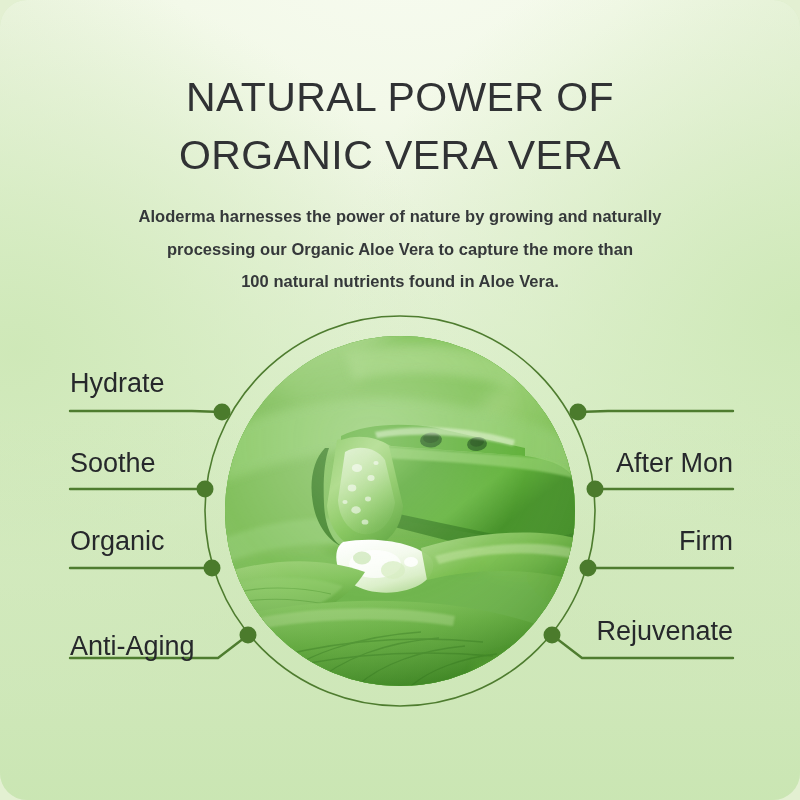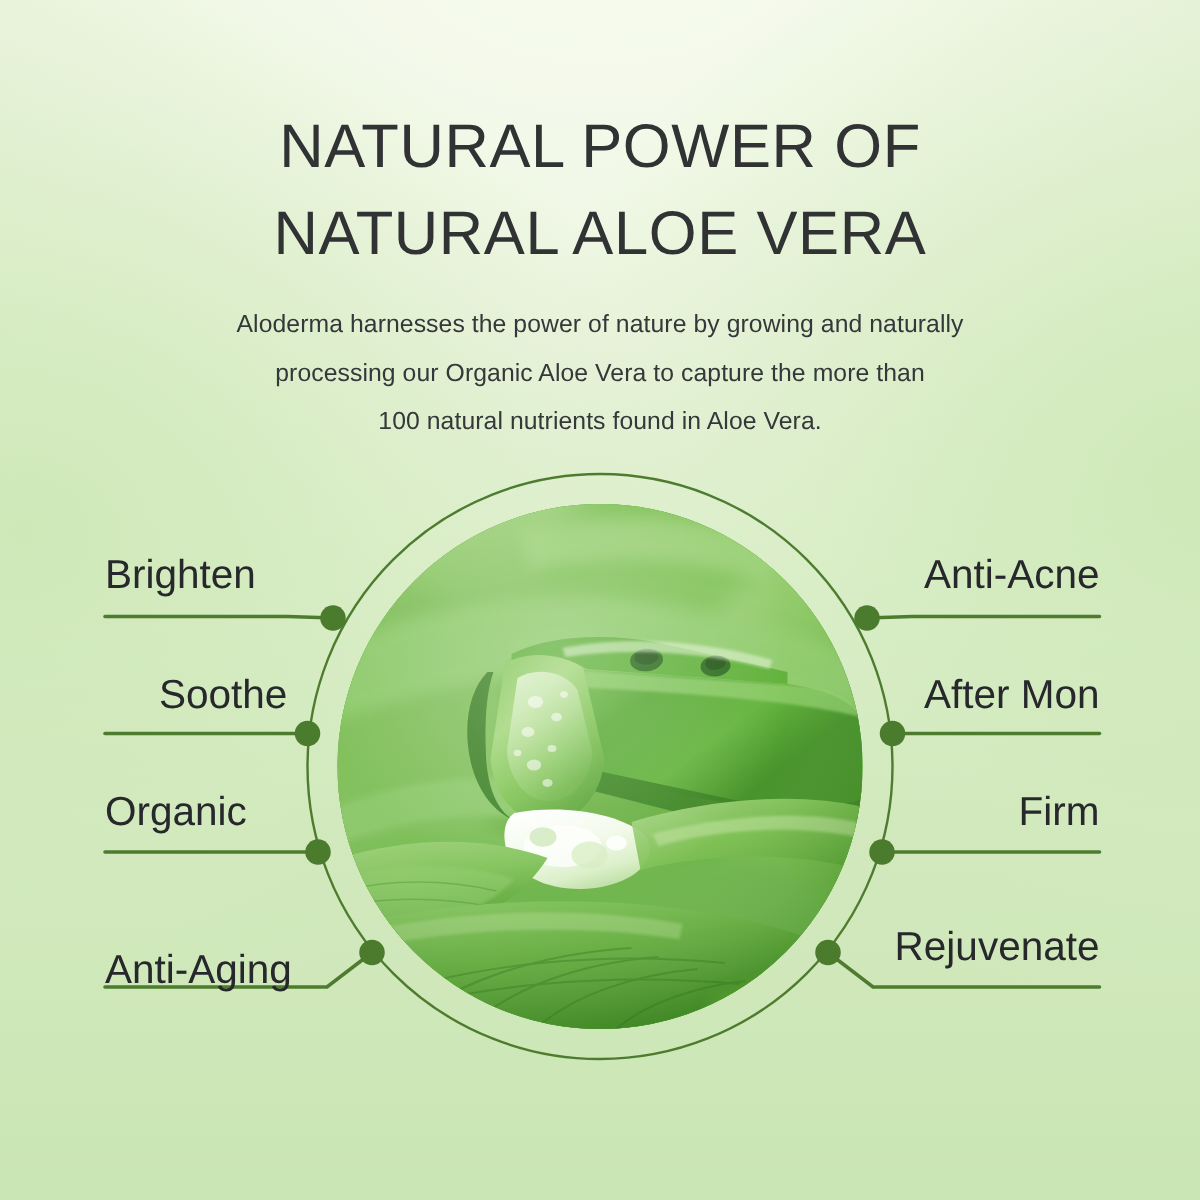--- a/index.html
+++ b/index.html
@@ -13,20 +13,21 @@
     overflow: hidden;
     font-family: "Liberation Sans", sans-serif;
     background: #e3f0d2;
   }
 
   #infographic {
     position: relative;
     width: 800px;
     height: 800px;
     overflow: hidden;
+    border-radius: 27px;
   }
 
   
   .bg-base {
     position: absolute;
     inset: 0;
     background: #d3e8bf;
   }
   .bg-glow-top {
     position: absolute;
@@ -72,21 +73,21 @@
     font-family: "Liberation Sans", sans-serif;
   }
   .title .tline {
     display: block;
   }
   .subtitle {
     margin: 0;
     padding-top: 16px;
     font-size: 16.5px;
     line-height: 1.95;
-    font-weight: 400;
+    font-weight: 700;
     color: #35383a;
     letter-spacing: 0.05px;
   }
   .subtitle .sline {
     display: block;
   }
 
   
   .circle-stage {
     position: absolute;
@@ -132,21 +133,21 @@
     font-weight: 400;
   }
   .benefit.left {
     text-align: left;
   }
   .benefit.right {
     text-align: right;
   }
 
   .b-hydrate    { left: 70px;  top: 370px; }
-  .b-soothe     { left: 70px;  top: 450px; margin-left: 36px; }
+  .b-soothe     { left: 70px;  top: 450px; }
   .b-brighten   { left: 70px;  top: 528px; }
   .b-antiaging  { left: 70px;  top: 633px; }
 
   .b-antiacne   { right: 67px; top: 370px; }
   .b-aftersun   { right: 67px; top: 450px; }
   .b-firm       { right: 67px; top: 528px; }
   .b-rejuvenate { right: 67px; top: 618px; margin-left: 32px; }
 </style>
 </head>
 <body>
@@ -155,21 +156,21 @@
 
   <div class="bg-base"></div>
   <div class="bg-glow-top"></div>
   <div class="bg-glow-left"></div>
   <div class="bg-glow-right"></div>
   <div class="bg-glow-bottom"></div>
 
   <div class="header">
     <h1 class="title">
       <span class="tline">NATURAL POWER OF</span>
-      <span class="tline">NATURAL ALOE VERA</span>
+      <span class="tline">ORGANIC VERA VERA</span>
     </h1>
     <p class="subtitle">
       <span class="sline">Aloderma harnesses the power of nature by growing and naturally</span>
       <span class="sline">processing our Organic Aloe Vera to capture the more than</span>
       <span class="sline">100 natural nutrients found in Aloe Vera.</span>
     </p>
   </div>
 
   <div class="circle-stage">
 
@@ -371,24 +372,23 @@
         <circle cx="205" cy="489" r="8.5"></circle>
         <circle cx="212" cy="568" r="8.5"></circle>
         <circle cx="248" cy="635" r="8.5"></circle>
         <circle cx="578" cy="412" r="8.5"></circle>
         <circle cx="595" cy="489" r="8.5"></circle>
         <circle cx="588" cy="568" r="8.5"></circle>
         <circle cx="552" cy="635" r="8.5"></circle>
       </g>
     </svg>
 
-    <div class="benefit left b-hydrate">Brighten</div>
+    <div class="benefit left b-hydrate">Hydrate</div>
     <div class="benefit left b-soothe">Soothe</div>
     <div class="benefit left b-brighten">Organic</div>
     <div class="benefit left b-antiaging">Anti-Aging</div>
 
-    <div class="benefit right b-antiacne">Anti-Acne</div>
     <div class="benefit right b-aftersun">After Mon</div>
     <div class="benefit right b-firm">Firm</div>
     <div class="benefit right b-rejuvenate">Rejuvenate</div>
 
   </div>
 </div>
 
 </body></html>

